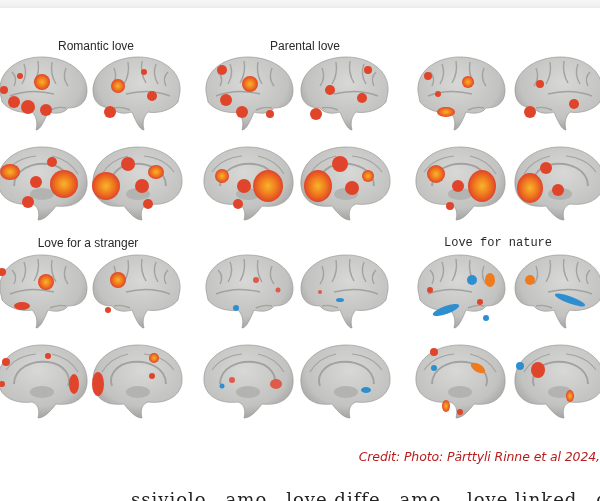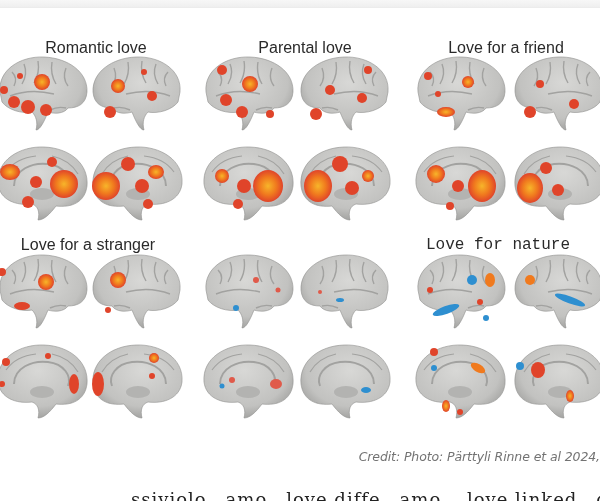--- a/index.html
+++ b/index.html
@@ -9,45 +9,44 @@
   }
   .top-rule {
     position: absolute; left: 0; top: 0; width: 600px; height: 7px;
     background: linear-gradient(#f7f7f7, #efefef);
     border-bottom: 1px solid #ececec;
   }
   .figure {
     position: absolute; left: 0; top: 28px; width: 600px; height: 412px;
   }
   .panel-title {
-    position: absolute; font-size: 16px; color: #2a2a2a;
+    position: absolute; font-size: 12px; color: #2a2a2a;
     white-space: nowrap; transform: translateX(-50%);
   }
   .brain { position: absolute; }
   .brain svg { display: block; }
   .caption {
     position: absolute; right: 0; top: 449px; font-family: "DejaVu Sans", sans-serif;
-    font-style: italic; font-size: 12.5px; color: #737373; white-space: nowrap;
+    font-style: italic; font-size: 12.5px; color: #b91c1c; white-space: nowrap;
     letter-spacing: -0.1px;
   }
   .body-line {
     position: absolute; left: 112px; top: 489px; font-family: "DejaVu Serif", serif;
     font-size: 18px; color: #222; white-space: nowrap; letter-spacing: 1px;
   }
 </style>
 </head>
 <body>
 
 <div class="top-rule"></div>
 
 <div class="figure">
 
   <div class="panel-title" style="left:96px; top:11px;">Romantic love</div>
   <div class="panel-title" style="left:305px; top:11px;text-align:center;">Parental love</div>
-  <div class="panel-title" style="left:506px; top:11px;">Love for a friend</div>
   <div class="panel-title" style="left:88px; top:208px;">Love for a stranger</div>
   <div class="panel-title" style="left:498px; top:208px;font-family:Liberation Mono, monospace;">Love for nature</div>
 
   <svg width="0" height="0" style="position:absolute">
     <defs>
       <radialGradient id="cortex" cx="45%" cy="35%" r="70%">
         <stop offset="0%" stop-color="#d8d8d6"></stop>
         <stop offset="70%" stop-color="#c2c2c0"></stop>
         <stop offset="100%" stop-color="#9a9a98"></stop>
       </radialGradient>

